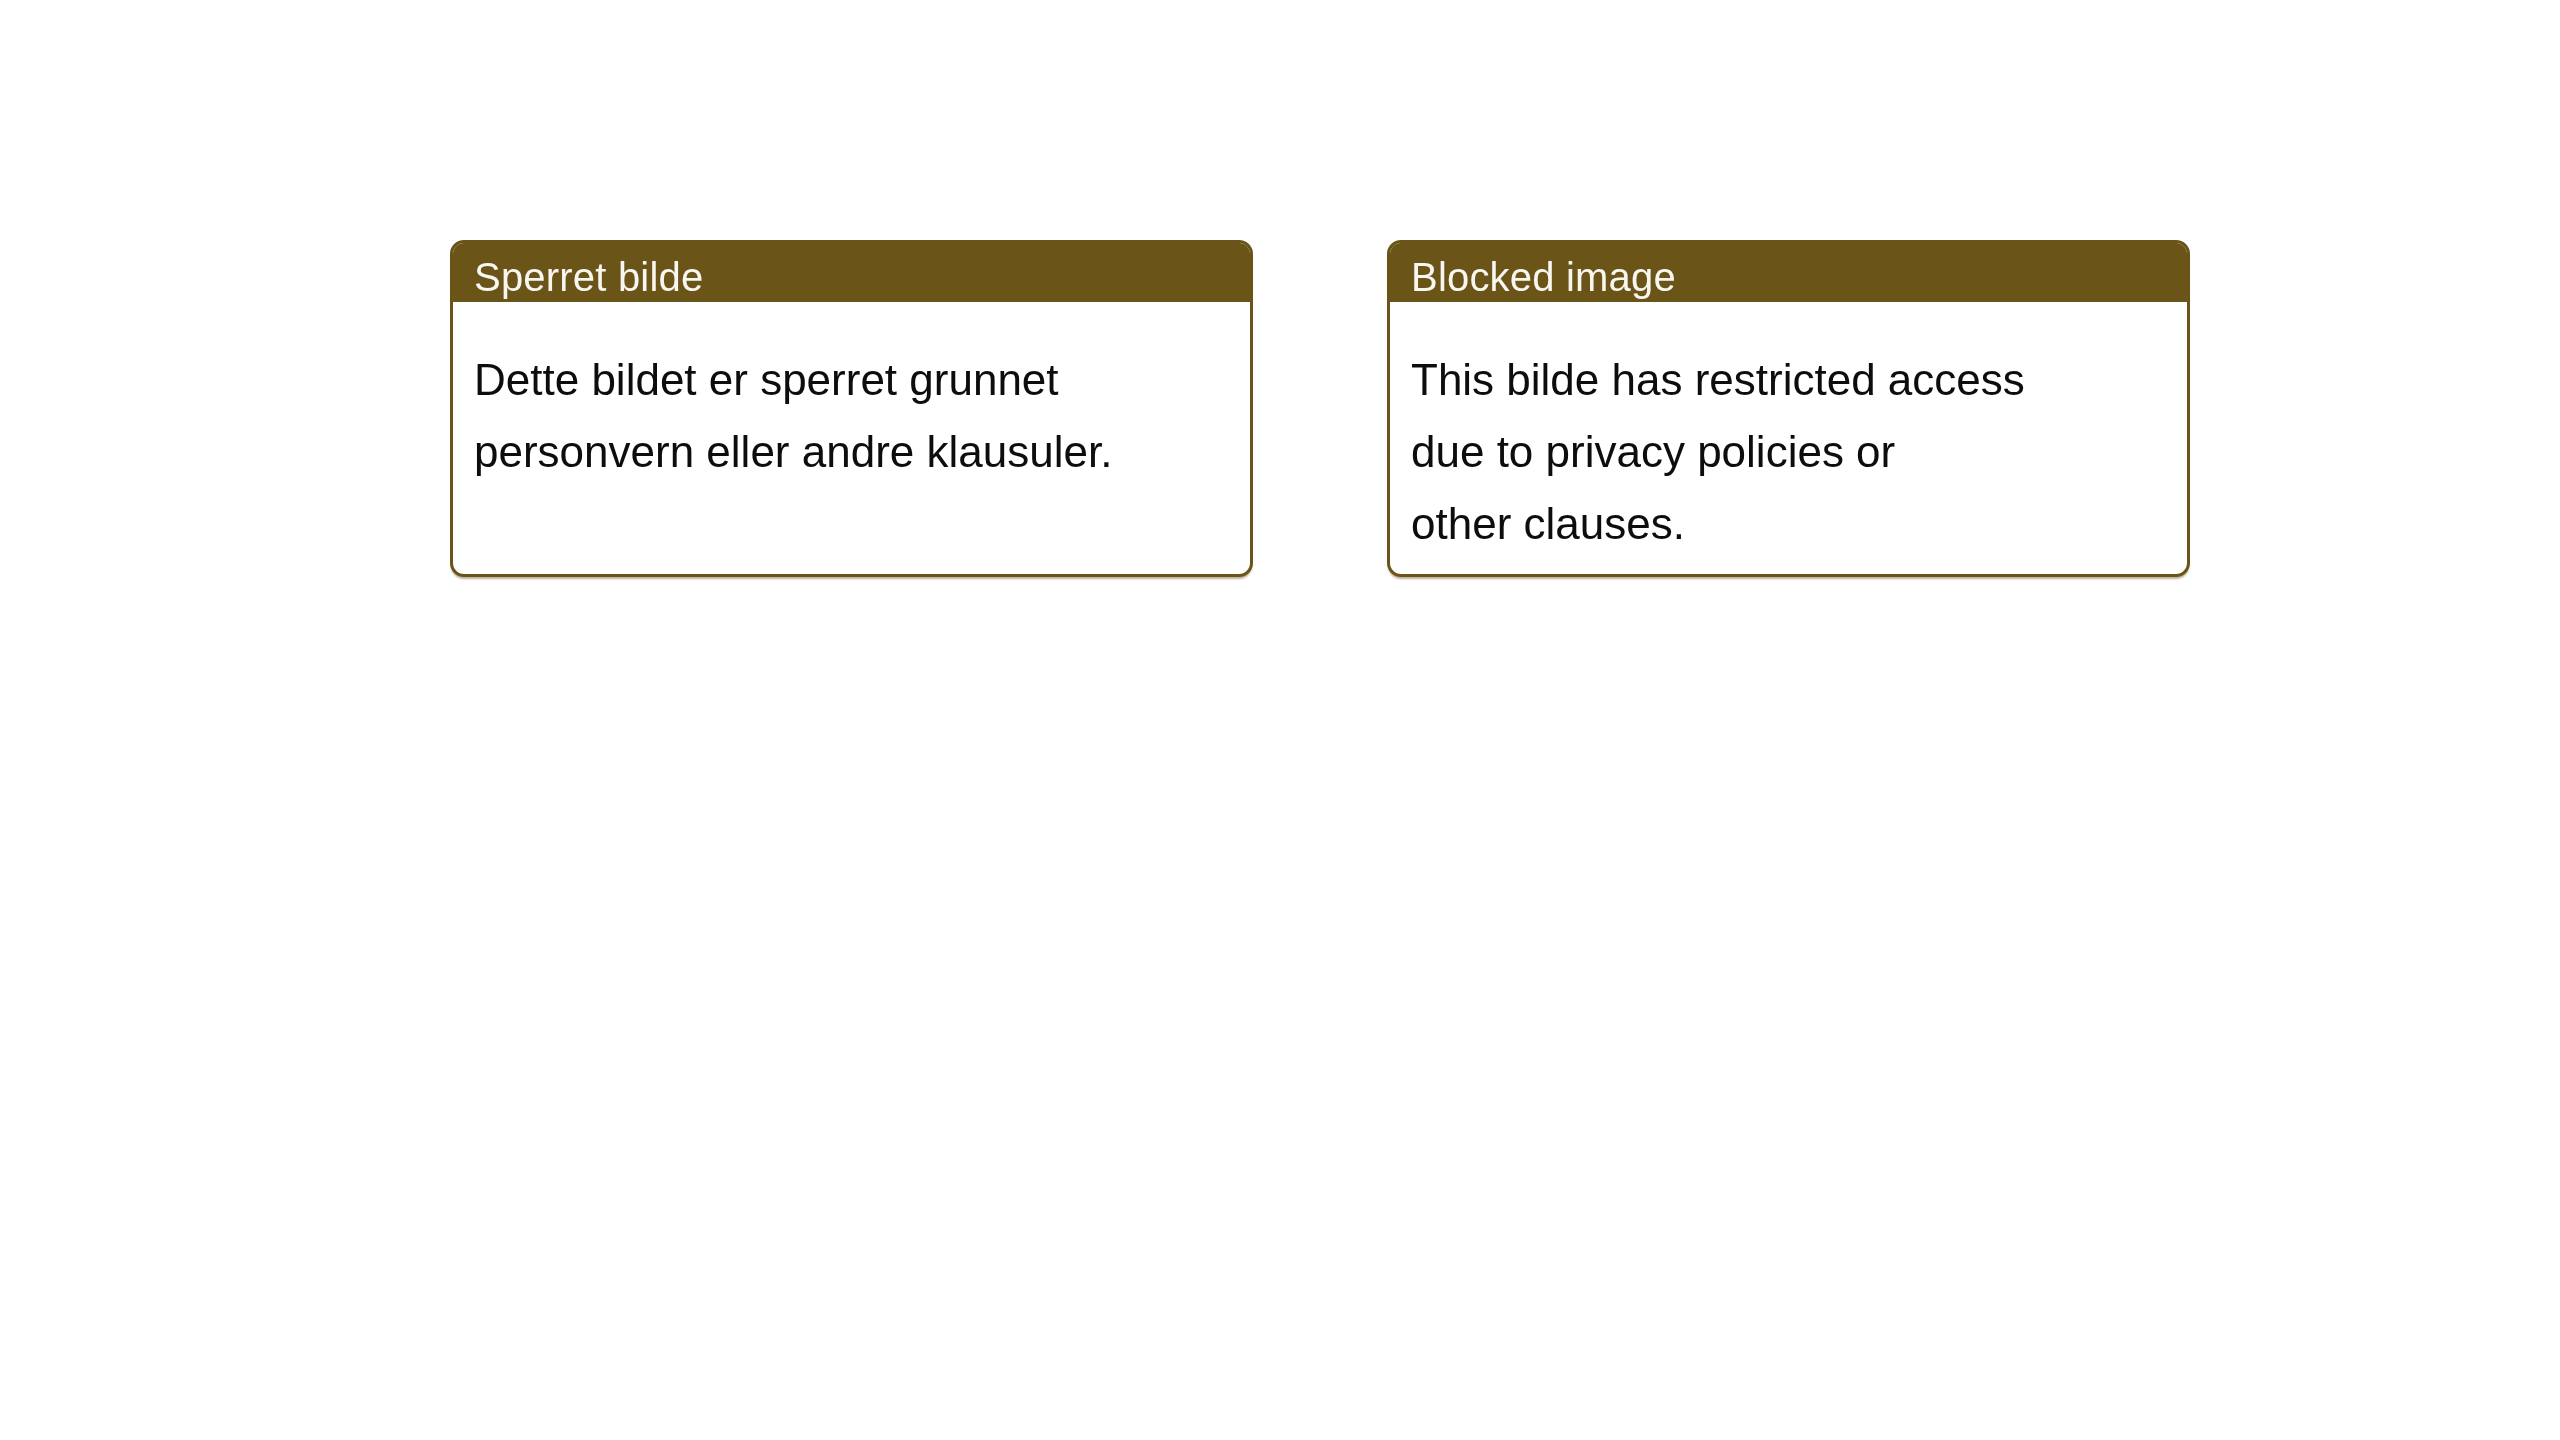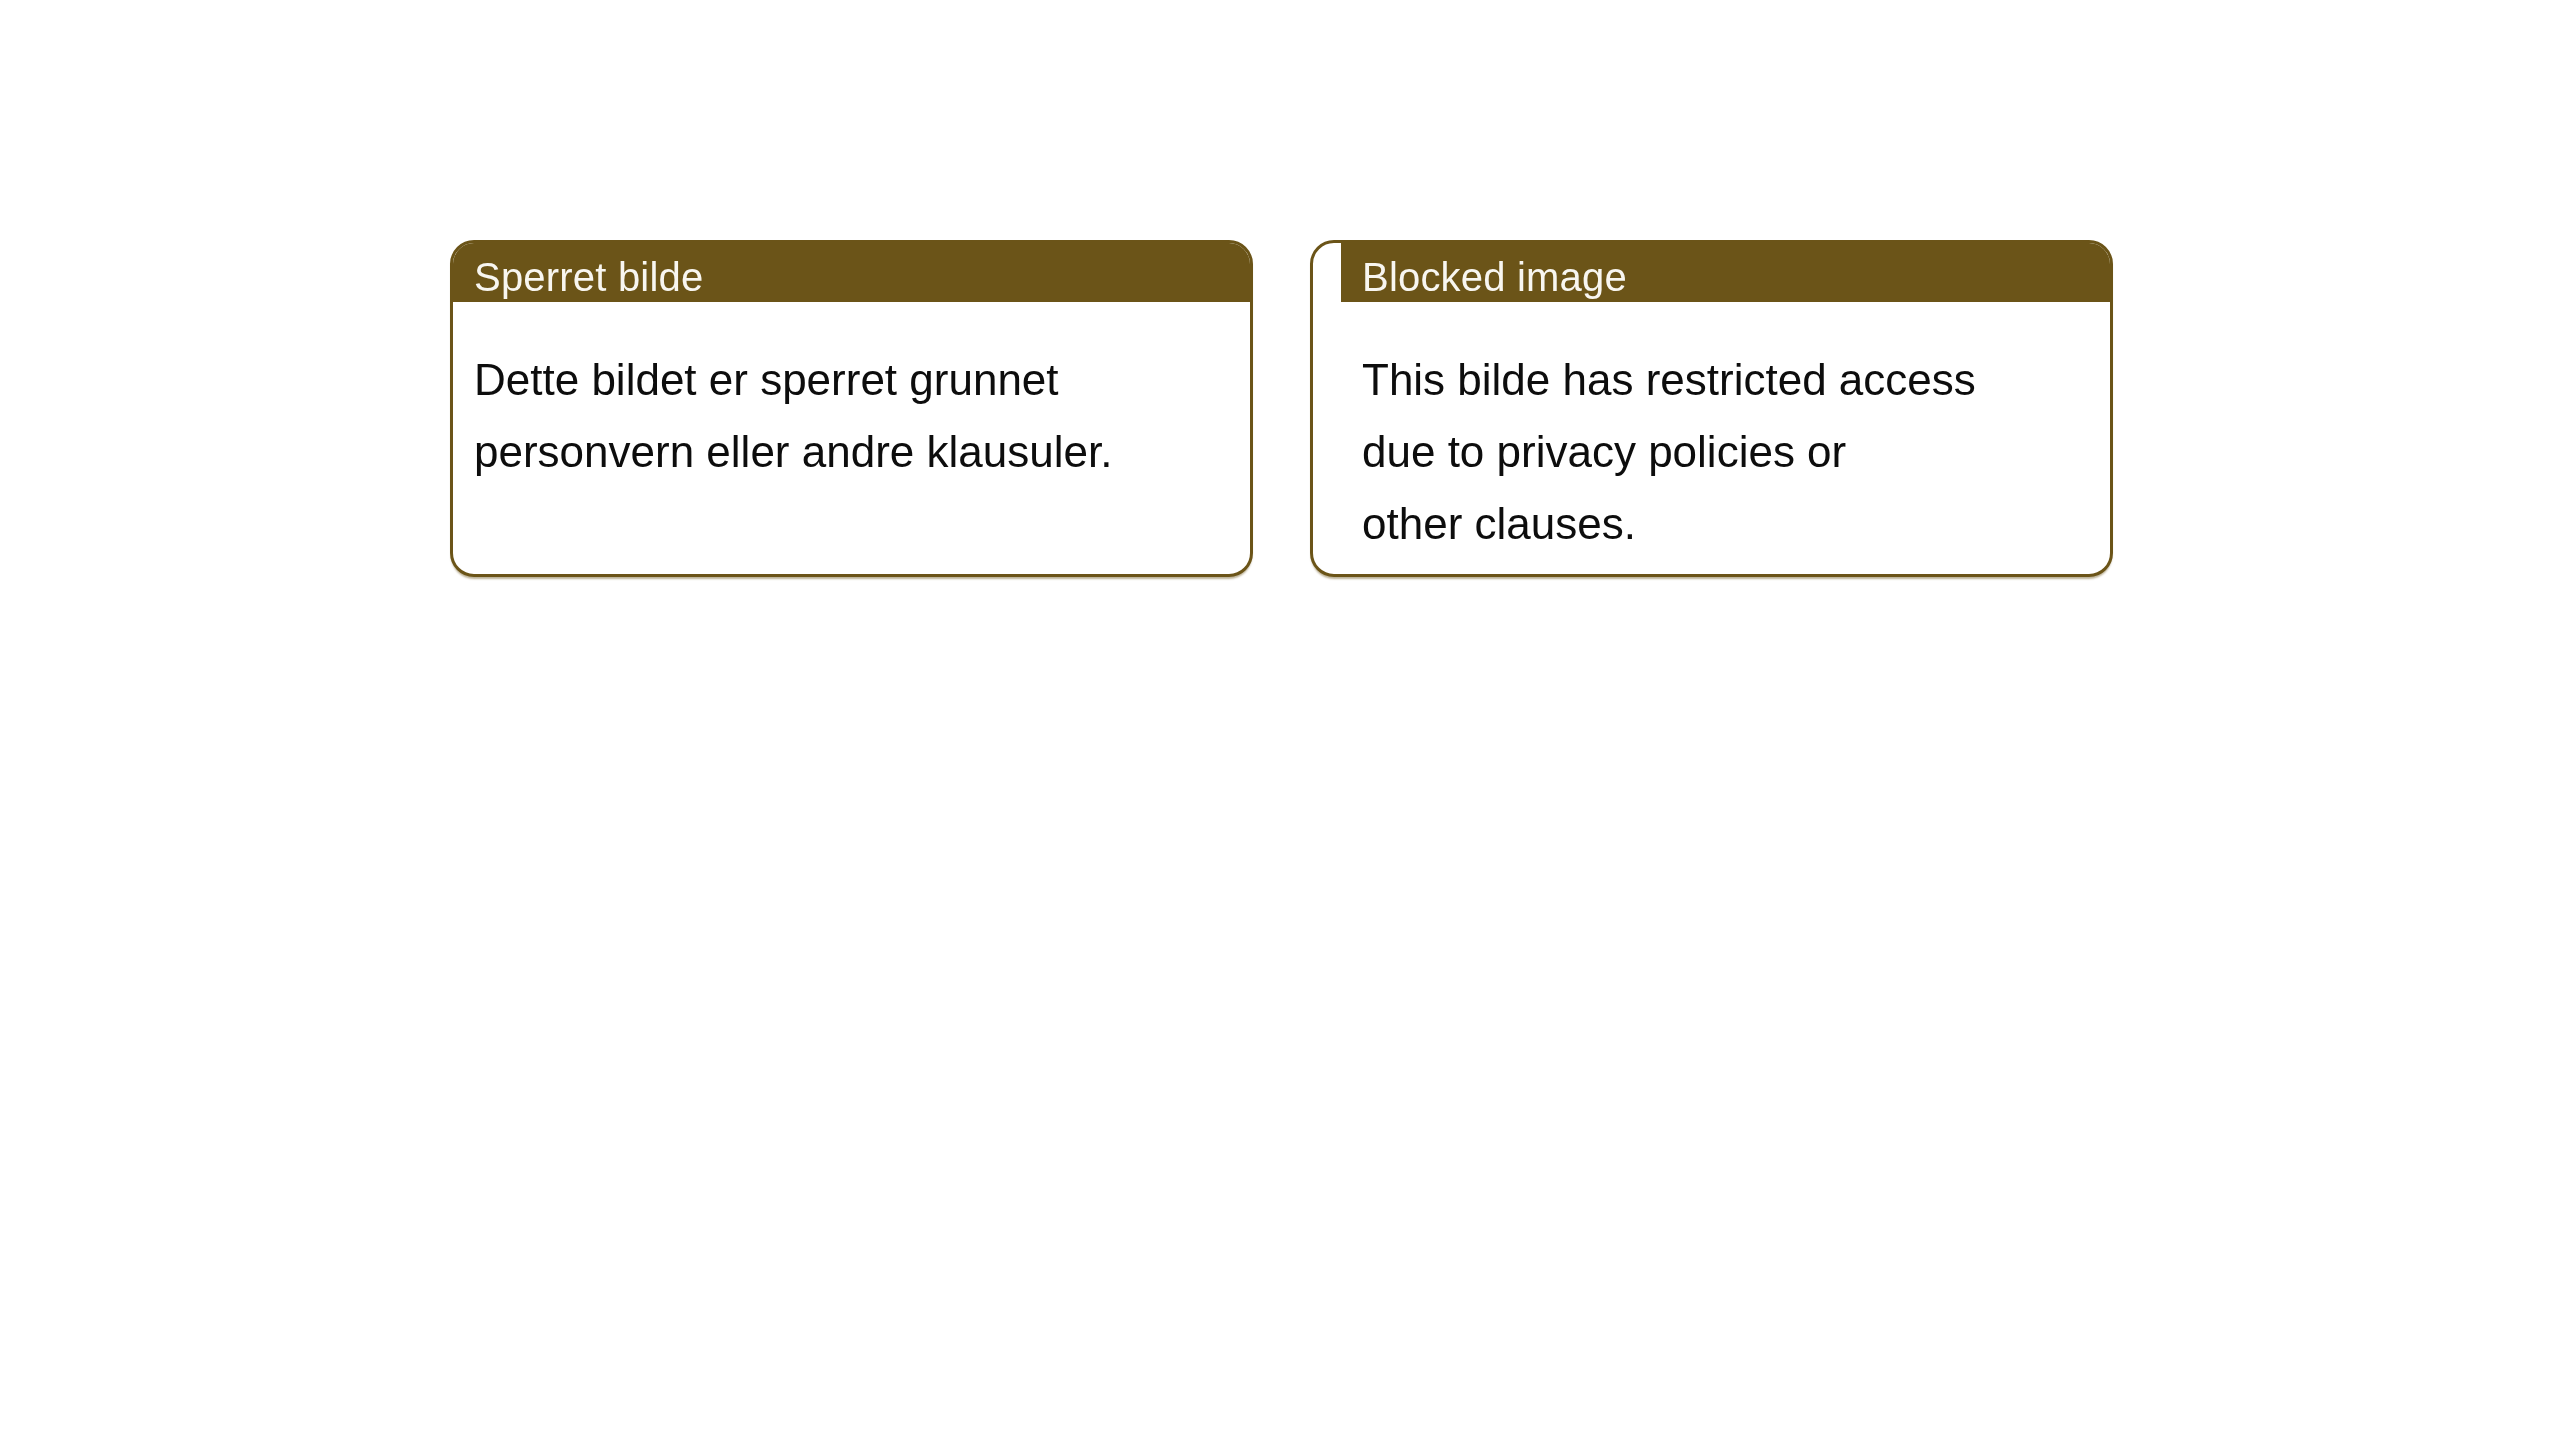--- a/index.html
+++ b/index.html
@@ -20,26 +20,26 @@
     background: var(--page-background, #ffffff);
   }
   .card {
     position: absolute;
     top: 240px;
     width: 803px;
     height: 337px;
     box-sizing: border-box;
     background: var(--card-background, #ffffff);
     border: 3px solid var(--accent, #6b5418);
-    border-radius: 24px;
+    border-radius: 14px;
     overflow: hidden;
     box-shadow: 0 3px 2px -1px rgba(107, 84, 24, 0.45);
   }
   .card-no { left: 450px; }
-  .card-en { left: 1310px; padding-left: 28px; }
+  .card-en { left: 1387px; }
   .card-header {
     height: 59px;
     box-sizing: border-box;
     background: var(--accent, #6b5418);
     color: var(--header-text, #f8f6f0);
     font-size: 40px;
     letter-spacing: 0.2px;
     display: flex;
     align-items: center;
     padding: 10px 0 0 21px;

